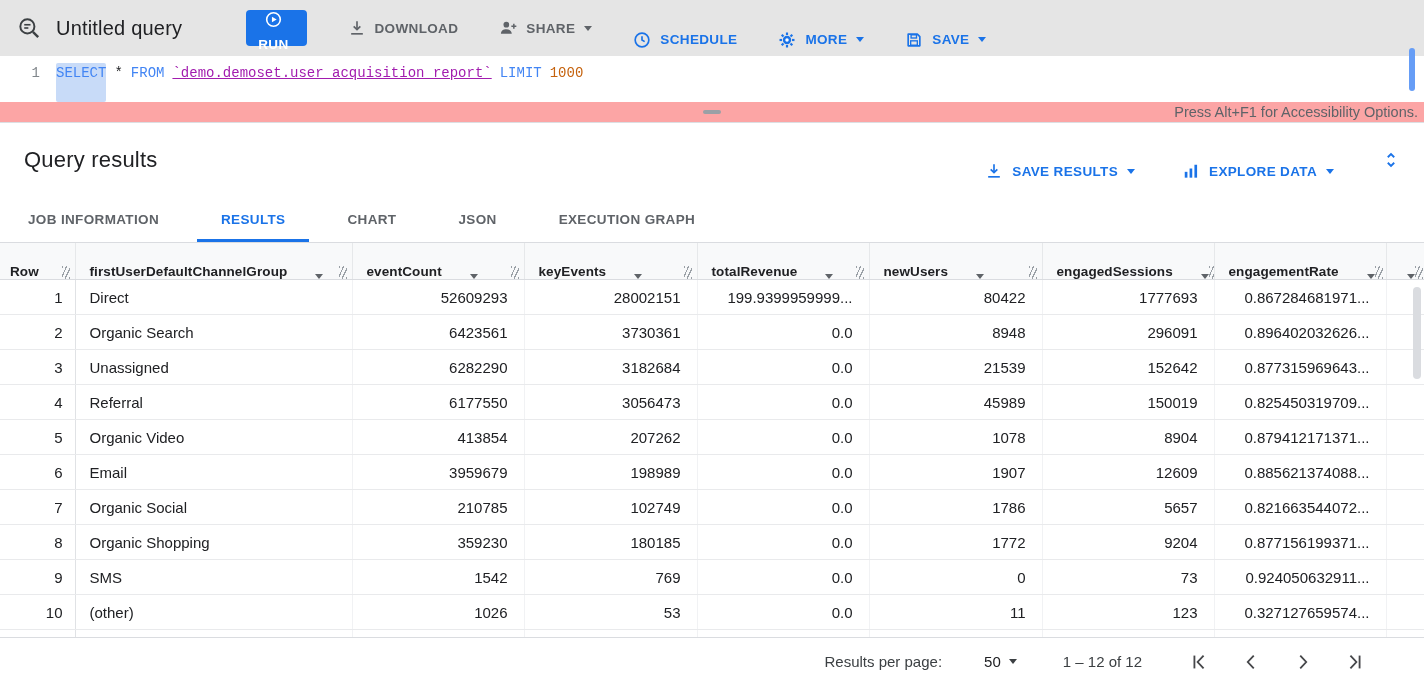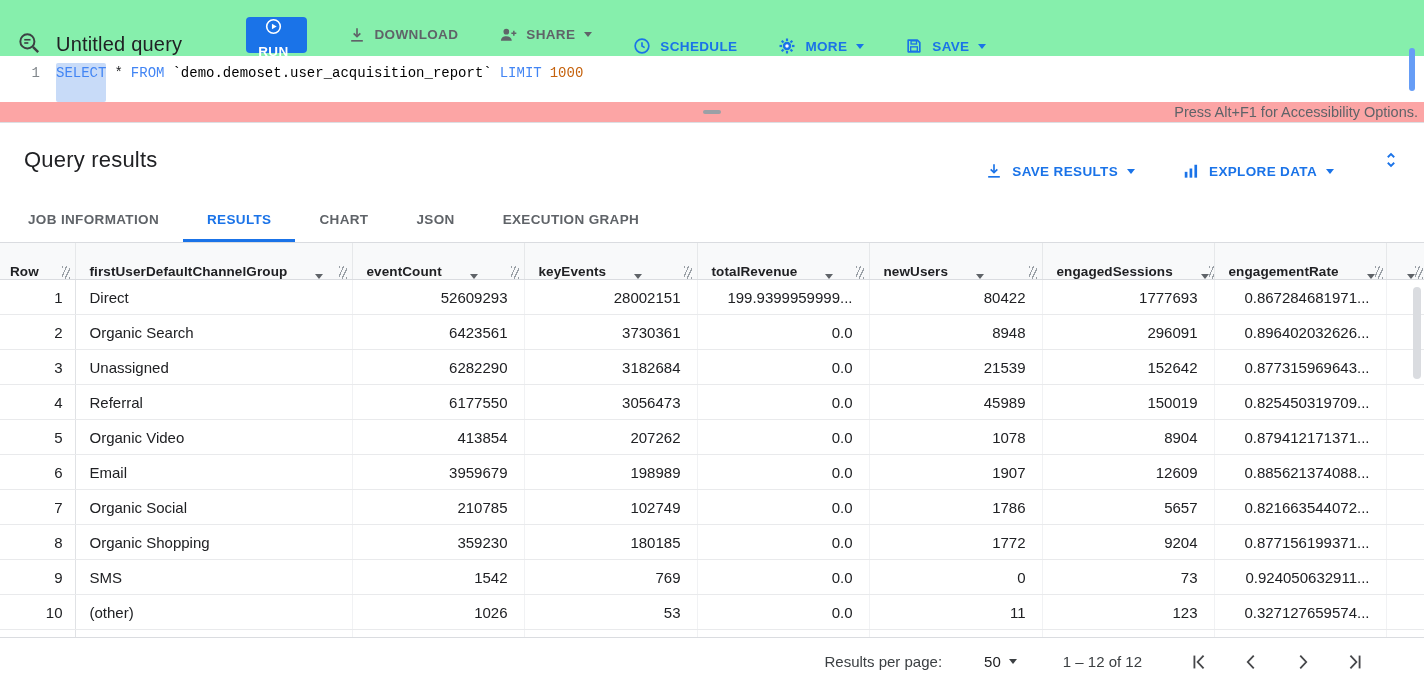--- a/index.html
+++ b/index.html
@@ -1,58 +1,58 @@
 <!DOCTYPE html>
 <html><head>
 <meta charset="utf-8">
 <style>
   * { margin:0; padding:0; box-sizing:border-box; }
   html,body { width:1424px; height:685px; overflow:hidden; background:#fff;
     font-family:"Liberation Sans","DejaVu Sans",sans-serif; color:#202124; }
   .app { display:flex; flex-direction:column; width:1424px; height:685px; }
 
   
-  .toolbar { height:56px; flex:none; display:flex; align-items:flex-end; padding:0 16px; background:#86efac; }
+  .toolbar { height:56px; flex:none; display:flex; align-items:center; padding:0 16px; background:#e5e5e5; }
   .query-icon { width:26px; height:26px; flex:none; }
   .toolbar-title { font-size:20px; font-weight:400; letter-spacing:.2px; margin-left:14px; margin-right:64px; white-space:nowrap; }
   .toolbar-actions { display:flex; align-items:center; gap:40px; }
   .btn { display:inline-flex; align-items:center; gap:8px; border:none; background:none; cursor:pointer;
     font-family:inherit; font-size:13.5px; font-weight:700; letter-spacing:.35px; white-space:nowrap; }
   .btn-gray { color:#5f6368; }
   .btn-blue { color:#1a73e8;margin-top:23px; }
   .btn-run { background:#1a73e8; color:#fff; height:36px; padding:0 18px 0 12px; border-radius:4px;flex-direction:column; }
   .caret { width:0; height:0; border-left:4.5px solid transparent; border-right:4.5px solid transparent;
     border-top:5px solid currentColor; display:inline-block; margin-left:1px; }
 
   
   .editor { height:46px; flex:none; position:relative; display:flex; padding-top:7px; background:#fff; }
   .gutter { width:56px; flex:none; text-align:right; padding-right:16px; color:#80868b;
     font:14px/20px "Liberation Mono","DejaVu Sans Mono",monospace; }
   .code-line { font:14px/20px "Liberation Mono","DejaVu Sans Mono",monospace; display:flex; gap:8px; white-space:pre; }
   .tok-plain { color:#202124; }
   .tok-keyword { color:#4285f4; }
   .tok-keyword-selected { color:#4285f4; background:#c8dbf8; border-radius:2px; }
-  .tok-table-ref { color:#000000; }
+  .tok-table-ref { color:#a21caf; text-decoration:underline; }
   .tok-number { color:#c5620d; }
   .editor-scrollbar { position:absolute; right:9px; top:-8px; width:6px; height:43px; background:#669df6; border-radius:3px; }
 
   
   .split-row { height:21px; flex:none; position:relative; display:flex; align-items:center;
     justify-content:flex-end; padding-right:6px; border-bottom:1px solid #dcdfe3; background:#fca5a5; }
   .split-handle { position:absolute; left:50%; transform:translateX(-50%); width:18px; height:4px;
     border-radius:2px; background:#9aa0a6; }
   .access-hint { font-size:14.5px; color:#5f6368; }
 
   
   .results-header { height:73px; flex:none; display:flex; align-items:center; padding:0 22px 0 24px; background:#fff;gap:16px; }
   .results-title { font-size:22px; font-weight:400; letter-spacing:.2px; }
   .results-actions { margin-left:auto; display:flex; align-items:center; gap:46px; }
 
   
-  .tabs { height:47px; flex:none; display:flex; align-items:stretch; padding:0 4px; border-bottom:1px solid #dadce0; background:#fff; }
+  .tabs { height:47px; flex:none; display:flex; align-items:stretch; padding:0 4px; border-bottom:1px solid #dadce0; background:#fff;gap:14px; }
   .tab { padding:0 24px; display:flex; align-items:center; border:none; background:none; cursor:pointer;
     font-family:inherit; font-size:13.5px; font-weight:700; letter-spacing:.35px; color:#5f6368; white-space:nowrap; }
   .tab.active { color:#1a73e8; box-shadow:inset 0 -3px 0 #1a73e8; }
 
   
   .table-wrap { flex:1; overflow:hidden; position:relative; background:#fff; }
   table { border-collapse:collapse; table-layout:fixed; width:1424px; }
   th { height:36px; background:#f8f9fa; border-bottom:1px solid #dadce0; border-right:1px solid #e6e8ea; padding:0; }
   th:last-child { border-right:none; }
   .th-inner { display:flex; align-items:flex-end; height:36px; padding:0 5px 0 14px;

